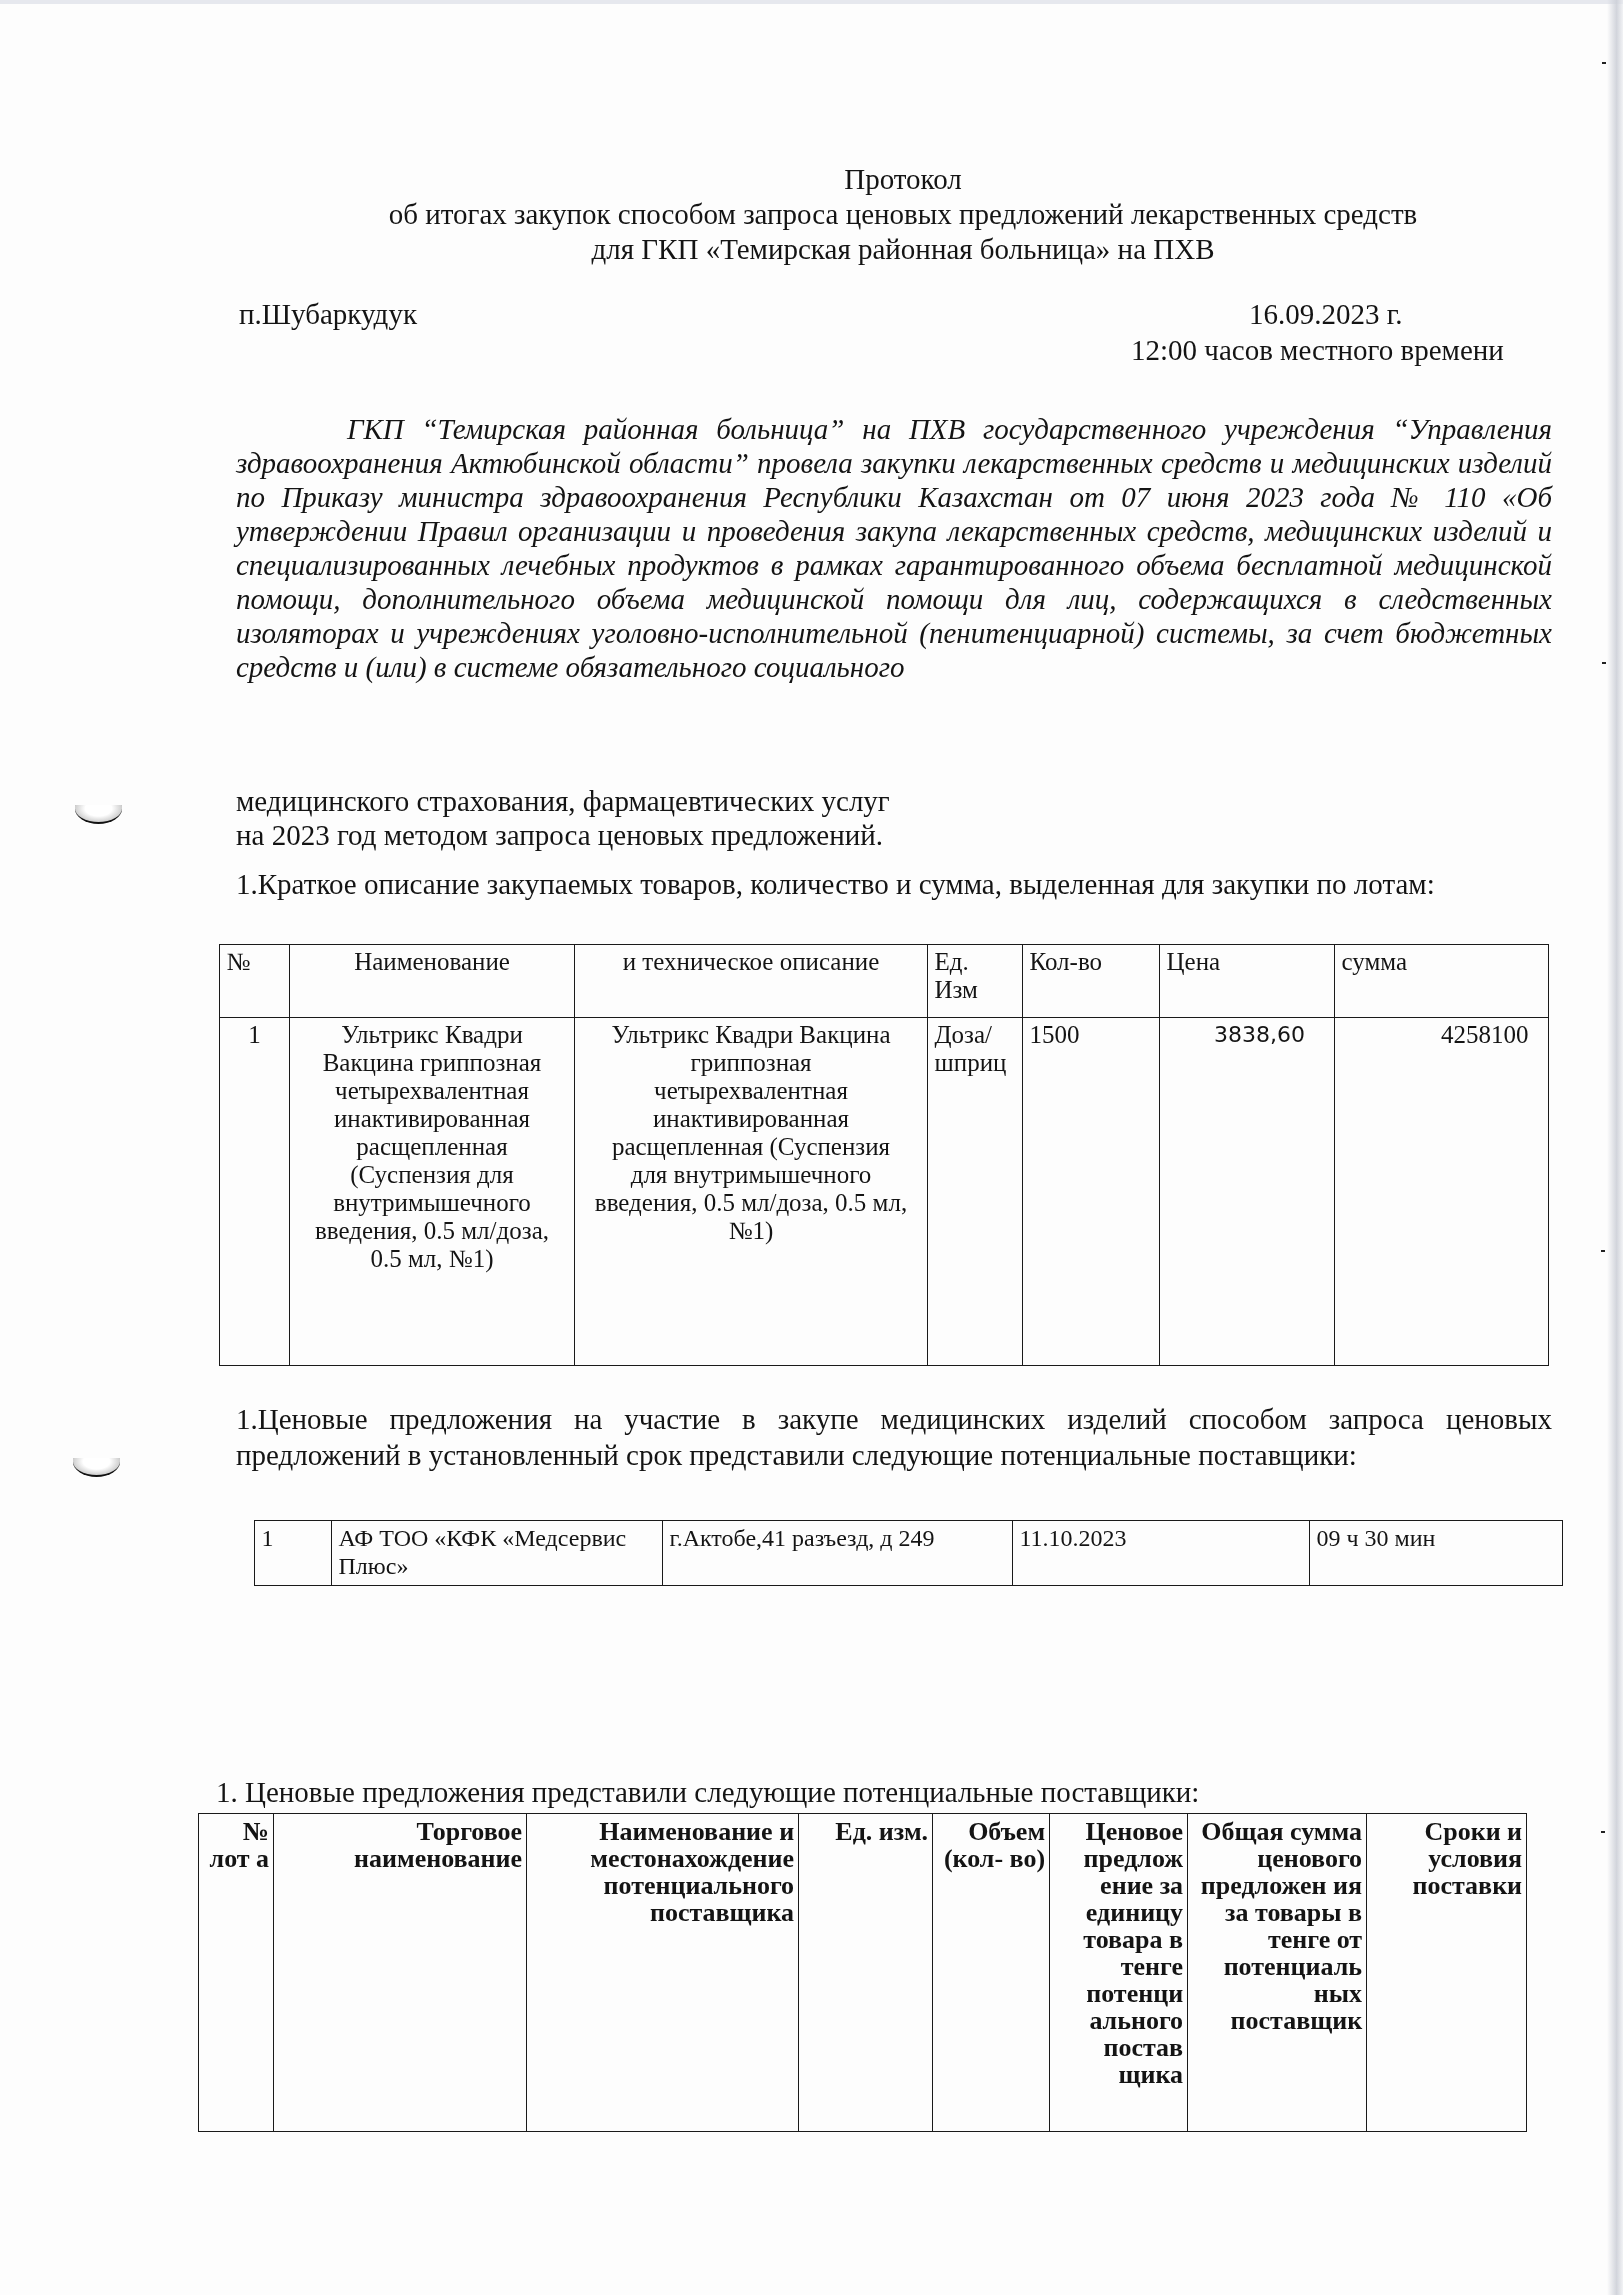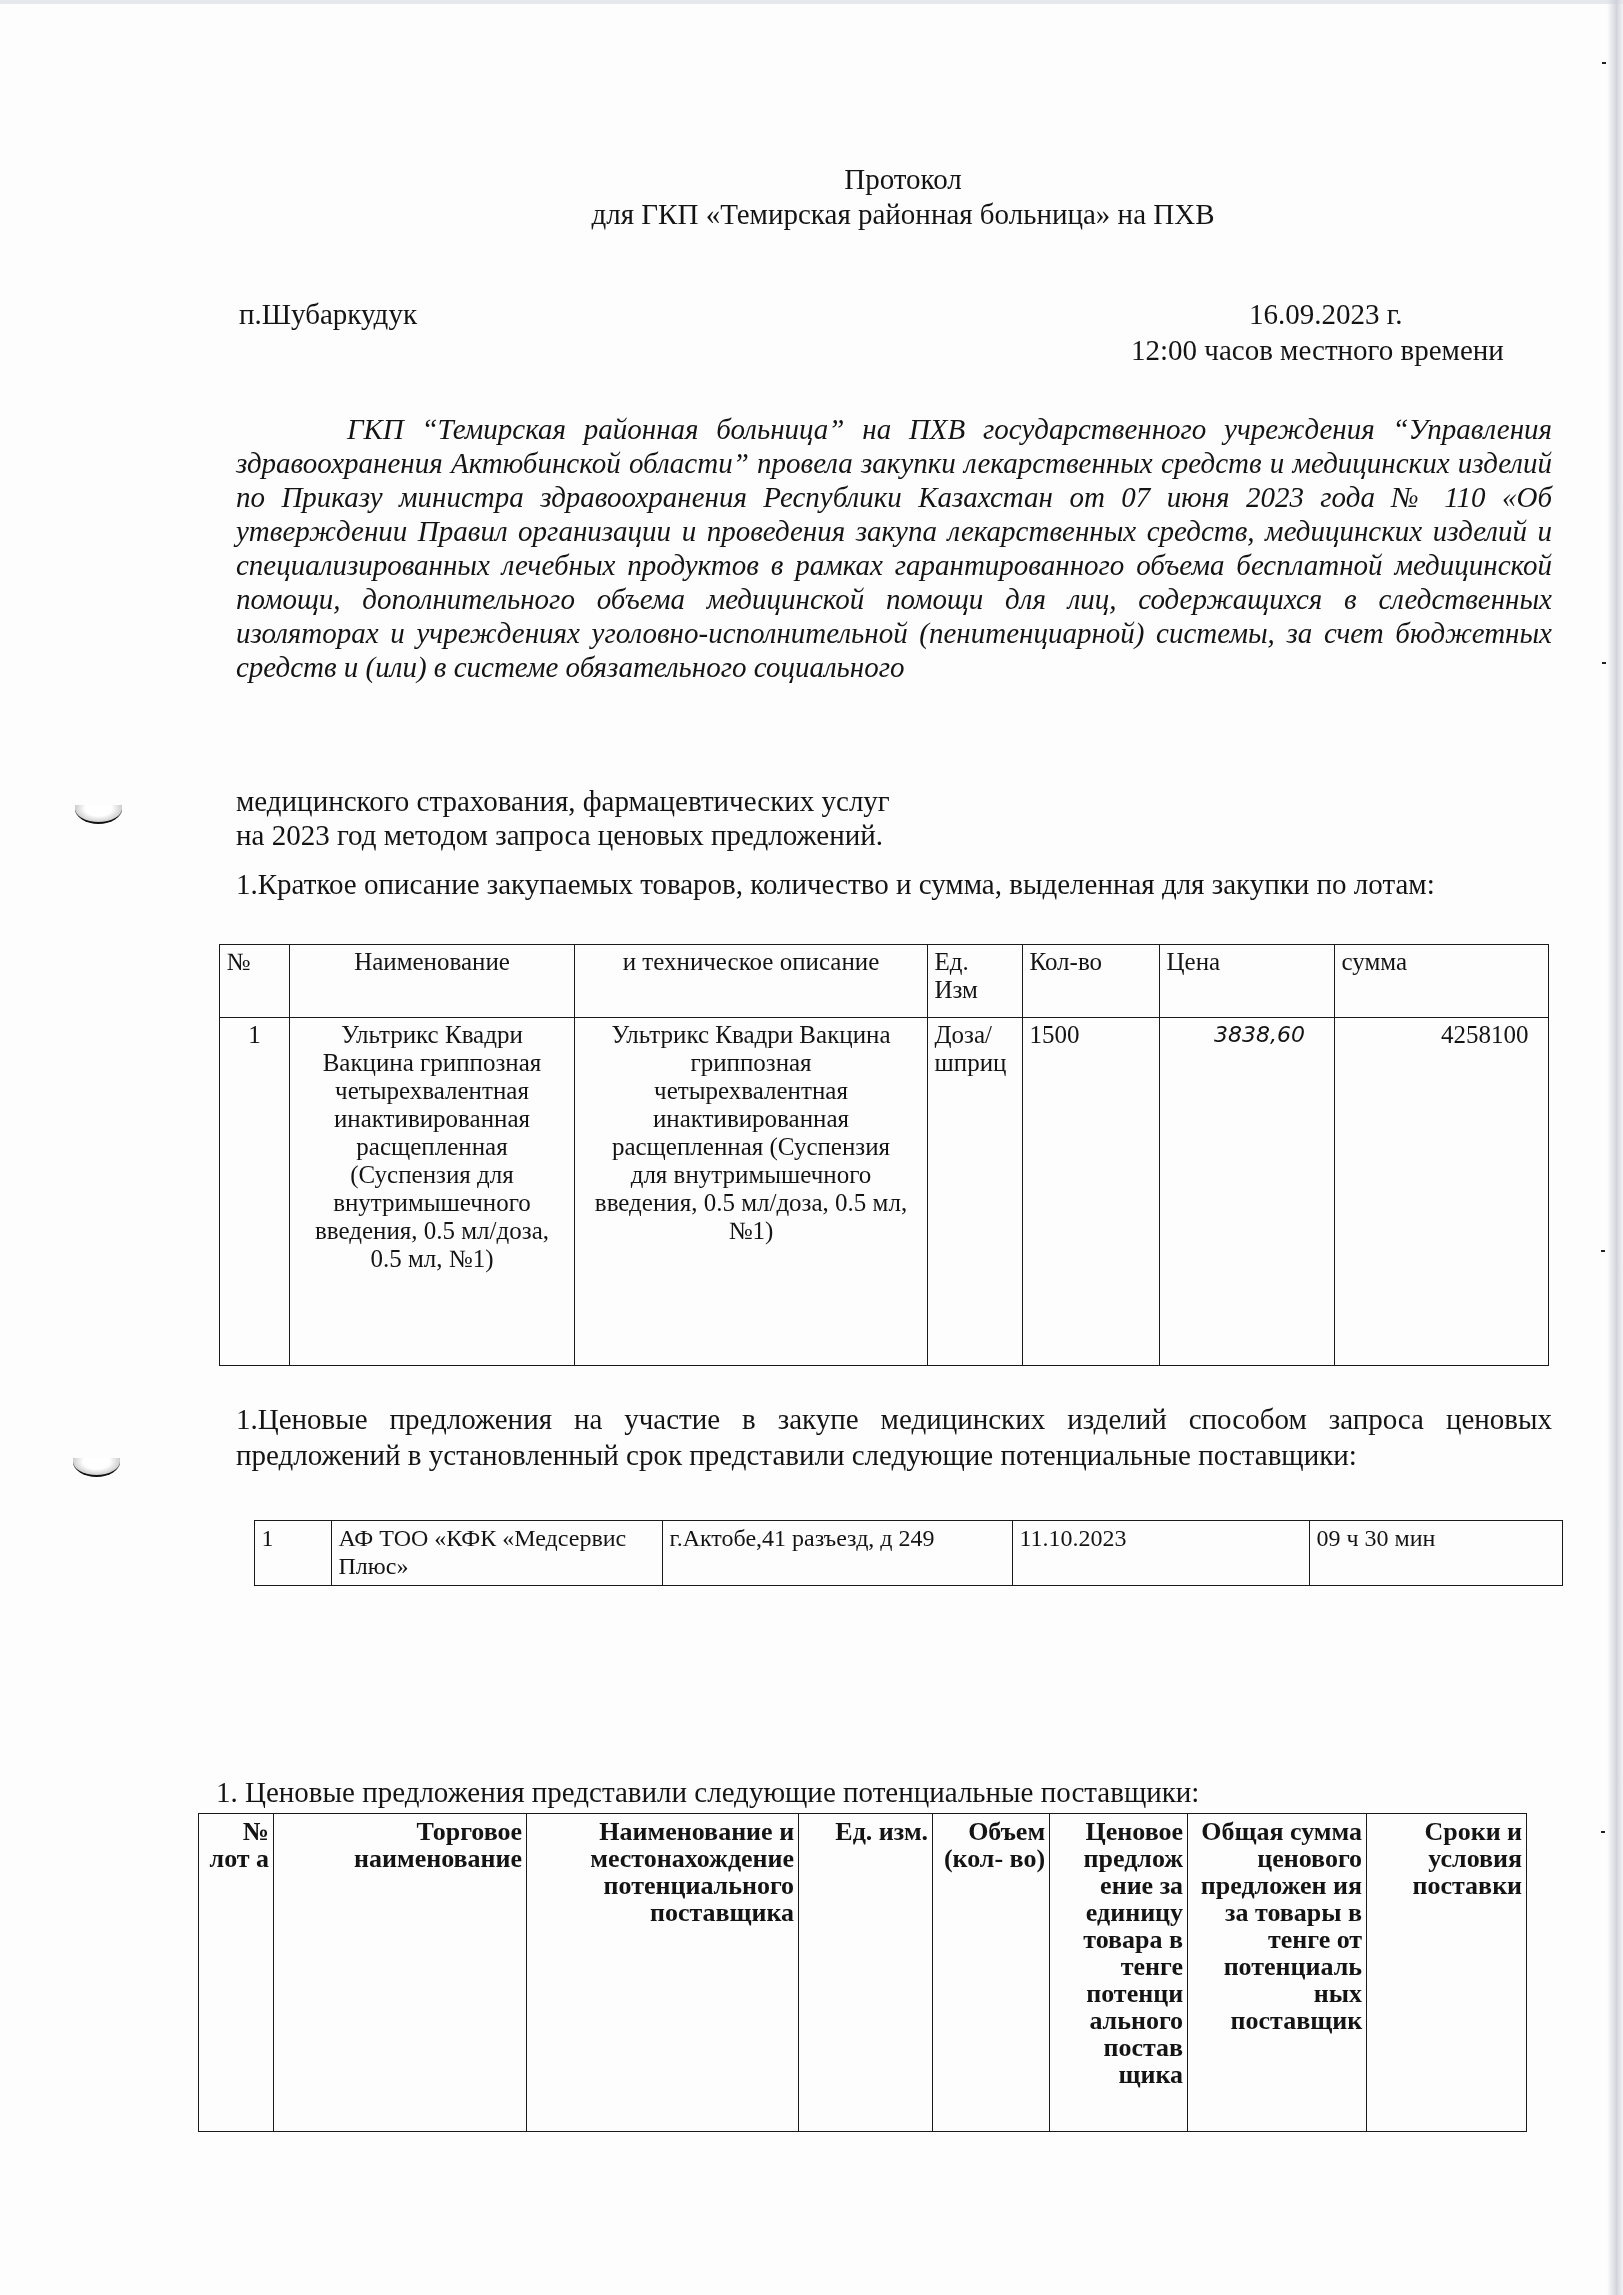--- a/index.html
+++ b/index.html
@@ -39,21 +39,21 @@
   .s3 { left: 216px; top: 1775px; }
 
   table { position:absolute; border-collapse: collapse; table-layout: fixed; }
   td, th { border: 1.6px solid #1a1a1a; vertical-align: top; padding: 2.6px 6.5px; font-weight: normal; }
 
   .t1 { left: 219px; top: 944px; width: 1330px; font-size: 25px; line-height: 28px; }
   .t1 th { height: 67px; }
   .t1 td { height: 342px; }
   .t1 .c { text-align:center; }
   .t1 .r { text-align:right; padding-right: 19.6px; }
-  .t1 .price { font-family: "DejaVu Sans", "Liberation Sans", sans-serif; font-size: 22px; text-align:right; padding-right: 29px; font-style: italic; }
+  .t1 .price { font-family: "DejaVu Sans", "Liberation Sans", sans-serif; font-size: 22px; text-align:right; padding-right: 29px; }
 
   .t2 { left: 254px; top: 1520px; width: 1307px; font-size: 24px; }
   .t2 th { font-weight: bold; font-size: 29px; line-height: 35px; text-align:center; height: 144px; }
   .t2 td { font-size: 24px; line-height: 28px; height: 59px; }
 
   .t3 { left: 198px; top: 1813px; width: 1327px; }
   .t3 th { font-weight: bold; font-size: 26px; line-height: 27px; text-align:right; height: 309px; padding: 3.9px 3.9px; }
 </style>
 </head>
 <body>
@@ -62,20 +62,21 @@
 <div class="scan-edge"></div>
 <div class="punch" style="left:75px; top:805px;"></div>
 <div class="punch" style="left:73px; top:1458px;"></div>
 <div class="speck" style="left:1602px; top:62px;"></div>
 <div class="speck" style="left:1602px; top:662px;"></div>
 <div class="speck" style="left:1601px; top:1250px;"></div>
 <div class="speck" style="left:1601px; top:1831px;"></div>
 
 <div class="title-block">
   <div>Протокол</div>
+  <div>об итогах закупок способом запроса ценовых предложений лекарственных средств</div>
   <div>для ГКП «Темирская районная больница» на ПХВ</div>
 </div>
 
 <div class="abs place">п.Шубаркудук</div>
 <div class="abs date">16.09.2023 г.</div>
 <div class="abs time">12:00 часов местного времени</div>
 
 <div class="para">
   <span>ГКП “Темирская районная больница” на ПХВ  государственного учреждения “Управления здравоохранения Актюбинской области” провела закупки лекарственных средств и медицинских изделий по Приказу министра здравоохранения Республики Казахстан от 07 июня 2023 года № 110 «Об утверждении Правил организации и проведения закупа лекарственных средств, медицинских изделий и специализированных лечебных продуктов в рамках гарантированного объема бесплатной медицинской помощи, дополнительного объема медицинской помощи для лиц, содержащихся в следственных изоляторах и учреждениях уголовно-исполнительной (пенитенциарной) системы, за счет бюджетных средств и (или) в системе обязательного социального</span>
 </div>

